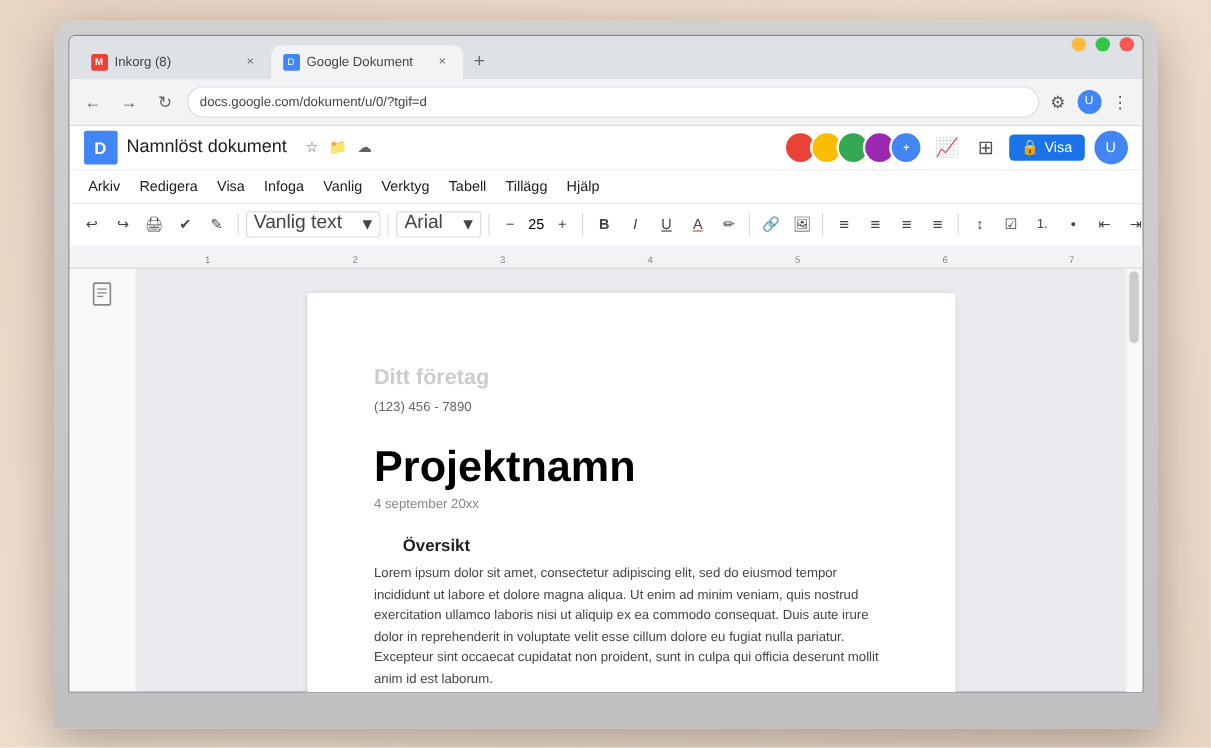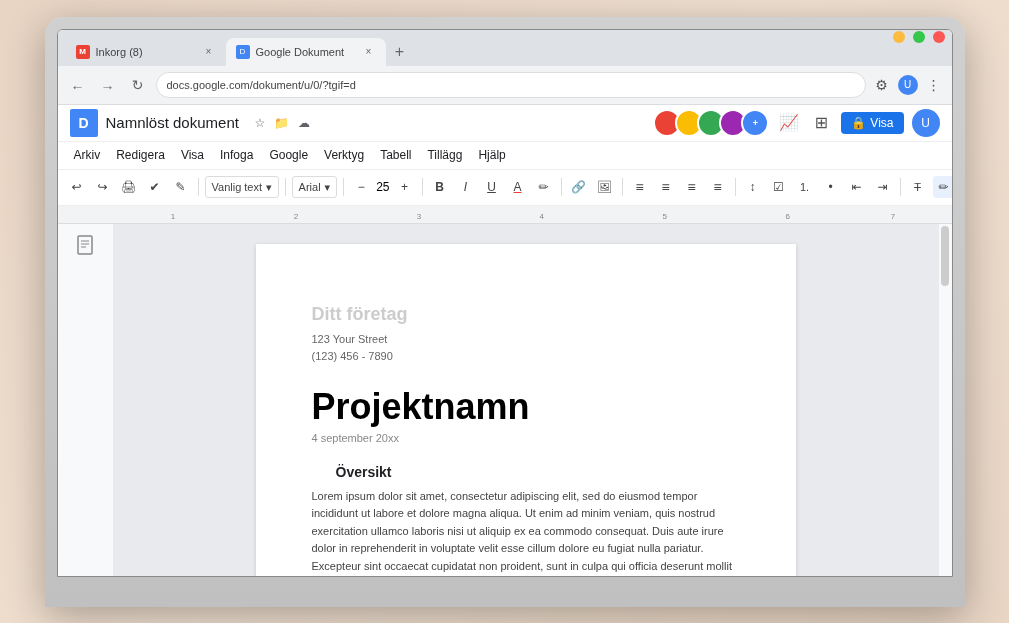--- a/index.html
+++ b/index.html
@@ -306,29 +306,28 @@
     .tb-separator {
       width: 1px;
       height: 18px;
       background: #dadce0;
       margin: 0 2px;
       flex-shrink: 0;
     }
 
     .tb-dropdown {
       display: flex;
-      align-items: center;
       padding: 0 6px;
       height: 22px;
       border: 1px solid #dadce0;
       border-radius: 3px;
-      font-size: 11px;
+      font-size: 16px;
       color: #444;
       cursor: pointer;
-      gap: 4px;
+      gap: 17px;
       flex-shrink: 0;
     }
 
     .tb-number {
       width: 28px;
       text-align: center;
       font-size: 12px;
     }
 
     .tb-bold { font-weight: bold; }
@@ -547,21 +546,21 @@
             <span>U</span>
           </div>
         </div>
       </div>
 
       <div class="menu-bar">
         <div class="menu-item">Arkiv</div>
         <div class="menu-item">Redigera</div>
         <div class="menu-item">Visa</div>
         <div class="menu-item">Infoga</div>
-        <div class="menu-item">Google</div>
+        <div class="menu-item">Vanlig</div>
         <div class="menu-item">Verktyg</div>
         <div class="menu-item">Tabell</div>
         <div class="menu-item">Tillägg</div>
         <div class="menu-item">Hjälp</div>
       </div>
 
       <div class="toolbar">
         <div class="tb-btn" title="Undo">↩</div>
         <div class="tb-btn" title="Redo">↪</div>
         <div class="tb-btn" title="Print">🖨</div>
@@ -636,21 +635,20 @@
             </svg>
           </div>
         </div>
 
         <div class="doc-scroll">
           <div class="doc-page">
 
             <div class="company-name">Ditt företag</div>
 
             <div class="company-address">
-              <div>123 Your Street</div>
               <div>(123) 456 - 7890</div>
             </div>
 
             <div class="project-title">Projektnamn</div>
 
             <div class="project-date">4 september 20xx</div>
 
             <div class="section-heading">Översikt</div>
 
             <div class="body-text">Lorem ipsum dolor sit amet, consectetur adipiscing elit, sed do eiusmod tempor incididunt ut labore et dolore magna aliqua. Ut enim ad minim veniam, quis nostrud exercitation ullamco laboris nisi ut aliquip ex ea commodo consequat. Duis aute irure dolor in reprehenderit in voluptate velit esse cillum dolore eu fugiat nulla pariatur. Excepteur sint occaecat cupidatat non proident, sunt in culpa qui officia deserunt mollit anim id est laborum.</div>

